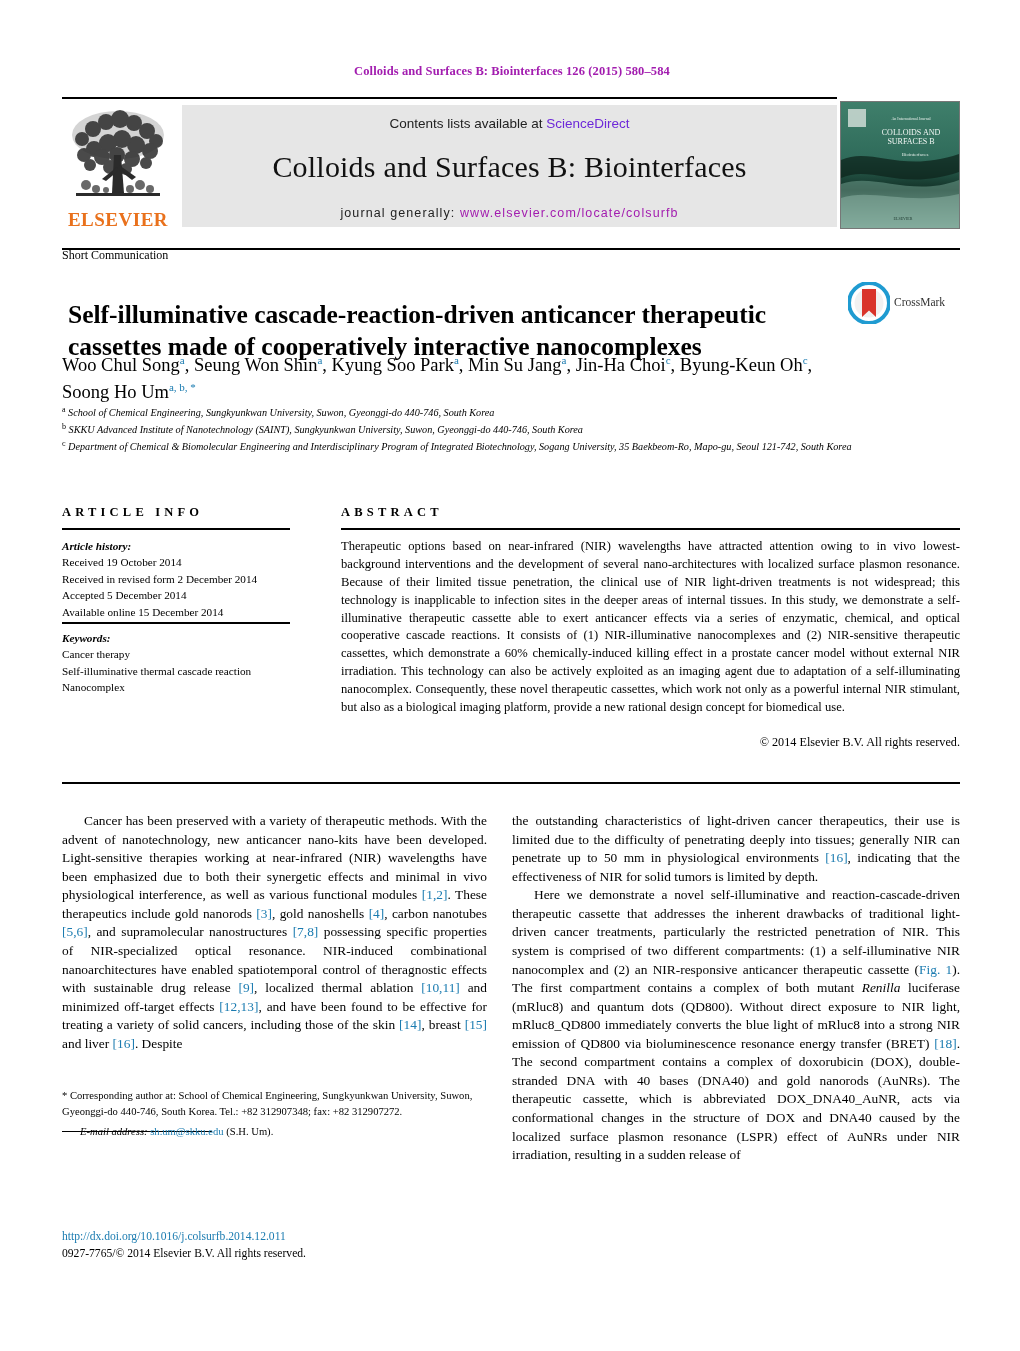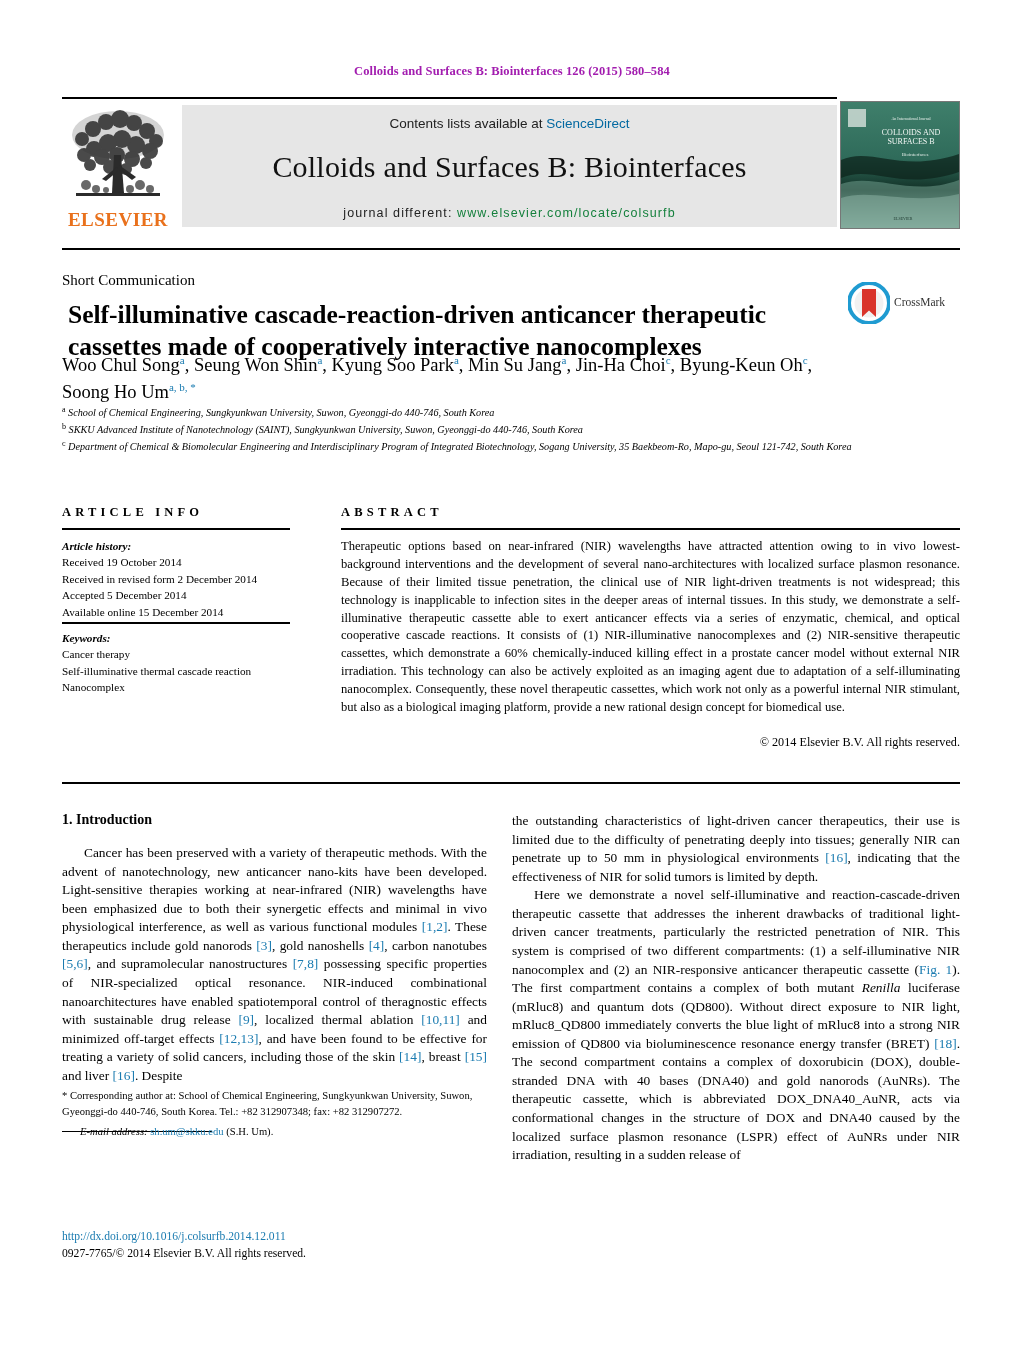--- a/index.html
+++ b/index.html
@@ -80,38 +80,38 @@
     background: #e6e6e6;
     text-align: center;
   }
   .band-contents {
     margin-top: 11px;
     font-family: "Liberation Sans", sans-serif;
     font-size: 13.5px;
     color: #222;
   }
   .band-contents .sd-link {
-    color: #0369a1;
+    color: #6d28d9;
   }
   .band-title {
     margin-top: 19px;
     font-family: "Liberation Serif", serif;
     font-size: 30px;
     color: #111;
     letter-spacing: .2px;
   }
   .band-homepage {
     margin-top: 22px;
     font-family: "Liberation Sans", sans-serif;
     font-size: 12.5px;
     color: #222;
     letter-spacing: 1.1px;
   }
   .band-homepage .hp-link {
-    color: #15803d;
+    color: #a21caf;
   }
   .cover-thumb {
     position: absolute;
     right: 0;
     top: 4px;
     width: 118px;
     height: 126px;
     border: 1px solid #777;
     overflow: hidden;
     background: #f0abfc;
@@ -121,23 +121,23 @@
   .type-rule {
     position: absolute;
     top: 248px;
     left: 62px;
     width: 898px;
     height: 2px;
     background: #000;
   }
   .article-type {
     position: absolute;
-    top: 272px;
-    left: 62px;
-    font-size: 15px;
+    top: 248px;
+    left: 62px;
+    font-size: 12px;
     color: #000;
   }
   .title {
     position: absolute;
     top: 282px;
     left: 68px;
     width: 700px;
     font-size: 25.5px;
     line-height: 1.25;
     color: #000;
@@ -388,21 +388,21 @@
       </svg>
       <div class="elsevier-word">ELSEVIER</div>
     </div>
 
     <div class="band">
       <div class="band-contents">
         <span>Contents lists available at </span><span class="sd-link">ScienceDirect</span>
       </div>
       <div class="band-title">Colloids and Surfaces B: Biointerfaces</div>
       <div class="band-homepage">
-        <span>journal different: </span><span class="hp-link">www.elsevier.com/locate/colsurfb</span>
+        <span>journal generally: </span><span class="hp-link">www.elsevier.com/locate/colsurfb</span>
       </div>
     </div>
 
     <div class="cover-thumb">
       <svg width="118" height="126" viewBox="0 0 118 126">
         <defs>
           <linearGradient id="cg" x1="0" y1="0" x2="0" y2="1">
             <stop offset="0%" stop-color="#3f7f6b"></stop>
             <stop offset="45%" stop-color="#2f6b5a"></stop>
             <stop offset="70%" stop-color="#123026"></stop>
@@ -466,21 +466,20 @@
     <div>Cancer therapy</div>
     <div>Self-illuminative thermal cascade reaction</div>
     <div>Nanocomplex</div>
   </div>
 
   <div class="abstract">Therapeutic options based on near-infrared (NIR) wavelengths have attracted attention owing to in vivo lowest-background interventions and the development of several nano-architectures with localized surface plasmon resonance. Because of their limited tissue penetration, the clinical use of NIR light-driven treatments is not widespread; this technology is inapplicable to infection sites in the deeper areas of internal tissues. In this study, we demonstrate a self-illuminative therapeutic cassette able to exert anticancer effects via a series of enzymatic, chemical, and optical cooperative cascade reactions. It consists of (1) NIR-illuminative nanocomplexes and (2) NIR-sensitive therapeutic cassettes, which demonstrate a 60% chemically-induced killing effect in a prostate cancer model without external NIR irradiation. This technology can also be actively exploited as an imaging agent due to adaptation of a self-illuminating nanocomplex. Consequently, these novel therapeutic cassettes, which work not only as a powerful internal NIR stimulant, but also as a biological imaging platform, provide a new rational design concept for biomedical use.</div>
   <div class="copyright">© 2014 Elsevier B.V. All rights reserved.</div>
   <div class="abs-bottom-rule"></div>
 
   <div class="col-left">
-    <h2 class="sec-head">1.  Introduction</h2>
     <p class="body-p"><span>Cancer has been preserved with a variety of therapeutic methods. With the advent of nanotechnology, new anticancer nano-kits have been developed. Light-sensitive therapies working at near-infrared (NIR) wavelengths have been emphasized due to both their synergetic effects and minimal in vivo physiological interference, as well as various functional modules </span><span class="ref">[1,2]</span><span>. These therapeutics include gold nanorods </span><span class="ref">[3]</span><span>, gold nanoshells </span><span class="ref">[4]</span><span>, carbon nanotubes </span><span class="ref">[5,6]</span><span>, and supramolecular nanostructures </span><span class="ref">[7,8]</span><span> possessing specific properties of NIR-specialized optical resonance. NIR-induced combinational nanoarchitectures have enabled spatiotemporal control of theragnostic effects with sustainable drug release </span><span class="ref">[9]</span><span>, localized thermal ablation </span><span class="ref">[10,11]</span><span> and minimized off-target effects </span><span class="ref">[12,13]</span><span>, and have been found to be effective for treating a variety of solid cancers, including those of the skin </span><span class="ref">[14]</span><span>, breast </span><span class="ref">[15]</span><span> and liver </span><span class="ref">[16]</span><span>. Despite</span></p>
   </div>
 
   <div class="col-right">
     <p class="body-p cont"><span>the outstanding characteristics of light-driven cancer therapeutics, their use is limited due to the difficulty of penetrating deeply into tissues; generally NIR can penetrate up to 50 mm in physiological environments </span><span class="ref">[16]</span><span>, indicating that the effectiveness of NIR for solid tumors is limited by depth.</span></p>
     <p class="body-p"><span>Here we demonstrate a novel self-illuminative and reaction-cascade-driven therapeutic cassette that addresses the inherent drawbacks of traditional light-driven cancer treatments, particularly the restricted penetration of NIR. This system is comprised of two different compartments: (1) a self-illuminative NIR nanocomplex and (2) an NIR-responsive anticancer therapeutic cassette (</span><span class="figref">Fig. 1</span><span>). The first compartment contains a complex of both mutant </span><em>Renilla</em><span> luciferase (mRluc8) and quantum dots (QD800). Without direct exposure to NIR light, mRluc8_QD800 immediately converts the blue light of mRluc8 into a strong NIR emission of QD800 via bioluminescence resonance energy transfer (BRET) </span><span class="ref">[18]</span><span>. The second compartment contains a complex of doxorubicin (DOX), double-stranded DNA with 40 bases (DNA40) and gold nanorods (AuNRs). The therapeutic cassette, which is abbreviated DOX_DNA40_AuNR, acts via conformational changes in the structure of DOX and DNA40 caused by the localized surface plasmon resonance (LSPR) effect of AuNRs under NIR irradiation, resulting in a sudden release of</span></p>
   </div>
 
   <div class="foot-rule"></div>
   <div class="footnote">

